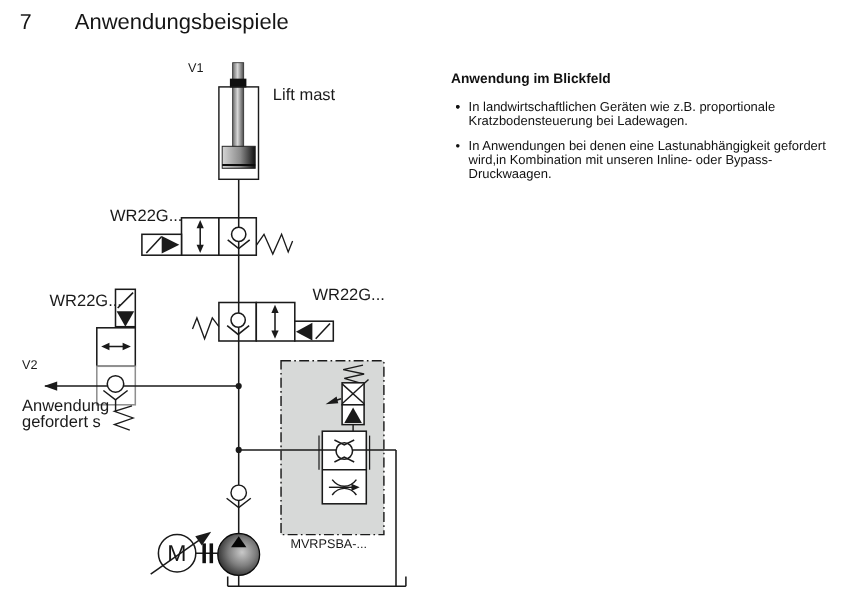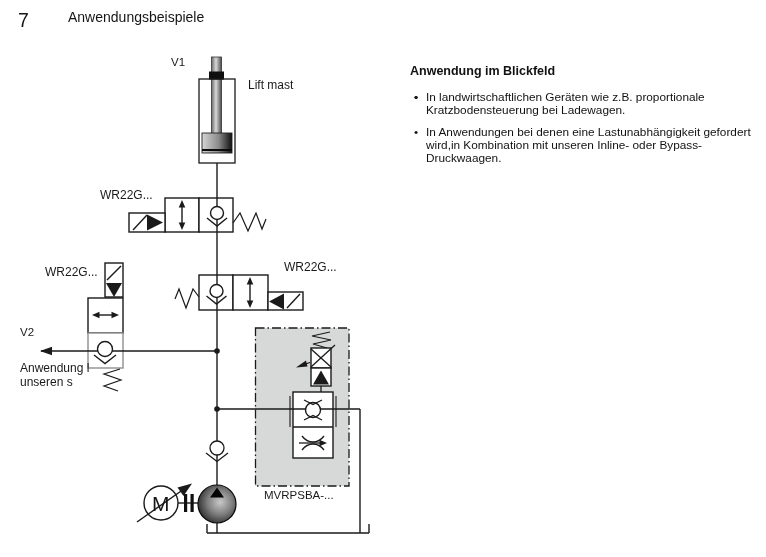--- a/index.html
+++ b/index.html
@@ -1,23 +1,23 @@
 <!DOCTYPE html>
 <html><head>
 <meta charset="utf-8">
 <style>
   html,body{margin:0;padding:0;}
   body{
     width:766px;height:557px;position:relative;background:#ffffff;
     font-family:"Liberation Sans", sans-serif;color:#111;overflow:hidden;
   }
   .title-num{position:absolute;top:9px;left:18px;font-size:19.5px;color:#151515;}
-  .title-text{position:absolute;top:9px;left:68px;font-size:14px;color:#151515;}
+  .title-text{position:absolute;top:9px;left:68px;font-size:20px;color:#151515;}
   
-  .dlabel{position:absolute;font-size:12px;color:#1a1a1a;white-space:nowrap;}
+  .dlabel{position:absolute;font-size:15px;color:#1a1a1a;white-space:nowrap;}
   .dlabel-big{font-size:11.5px;}
   
   #schematic{position:absolute;left:0;top:0;}
   
   .info{position:absolute;left:410px;top:64px;width:352px;}
   .info-heading{font-size:12.5px;font-weight:bold;color:#111;}
   .info-list{margin:13px 0 0 0;padding:0;list-style:none;}
   .info-list li{
     position:relative;padding-left:16px;margin:0 0 9px 0;
     font-size:11.8px;line-height:12.9px;color:#111;
@@ -188,21 +188,21 @@
   </g>
 </svg>
 
 <div class="dlabel dlabel-big" style="left:171px;top:56px;">V1</div>
 <div class="dlabel" style="left:248px;top:78px;">Lift mast</div>
 <div class="dlabel" style="left:100px;top:188px;">WR22G...</div>
 <div class="dlabel" style="left:45px;top:265px;">WR22G...</div>
 <div class="dlabel" style="left:284px;top:260px;">WR22G...</div>
 <div class="dlabel dlabel-big" style="left:20px;top:326px;">V2</div>
 <div class="dlabel" style="left:20px;top:361px;">Anwendung l</div>
-<div class="dlabel" style="left:20px;top:375px;">unseren s</div>
+<div class="dlabel" style="left:20px;top:375px;">gefordert s</div>
 <div class="dlabel dlabel-big" style="left:264px;top:464px;margin-top:25px;">MVRPSBA-...</div>
 <div class="dlabel" style="left:152px;top:492px;font-size:21px;color:#161616;">M</div>
 
 <div class="info">
   <div class="info-heading">Anwendung im Blickfeld</div>
   <ul class="info-list">
     <li>
       <span class="bullet">•</span>
     </li>
     <li>

